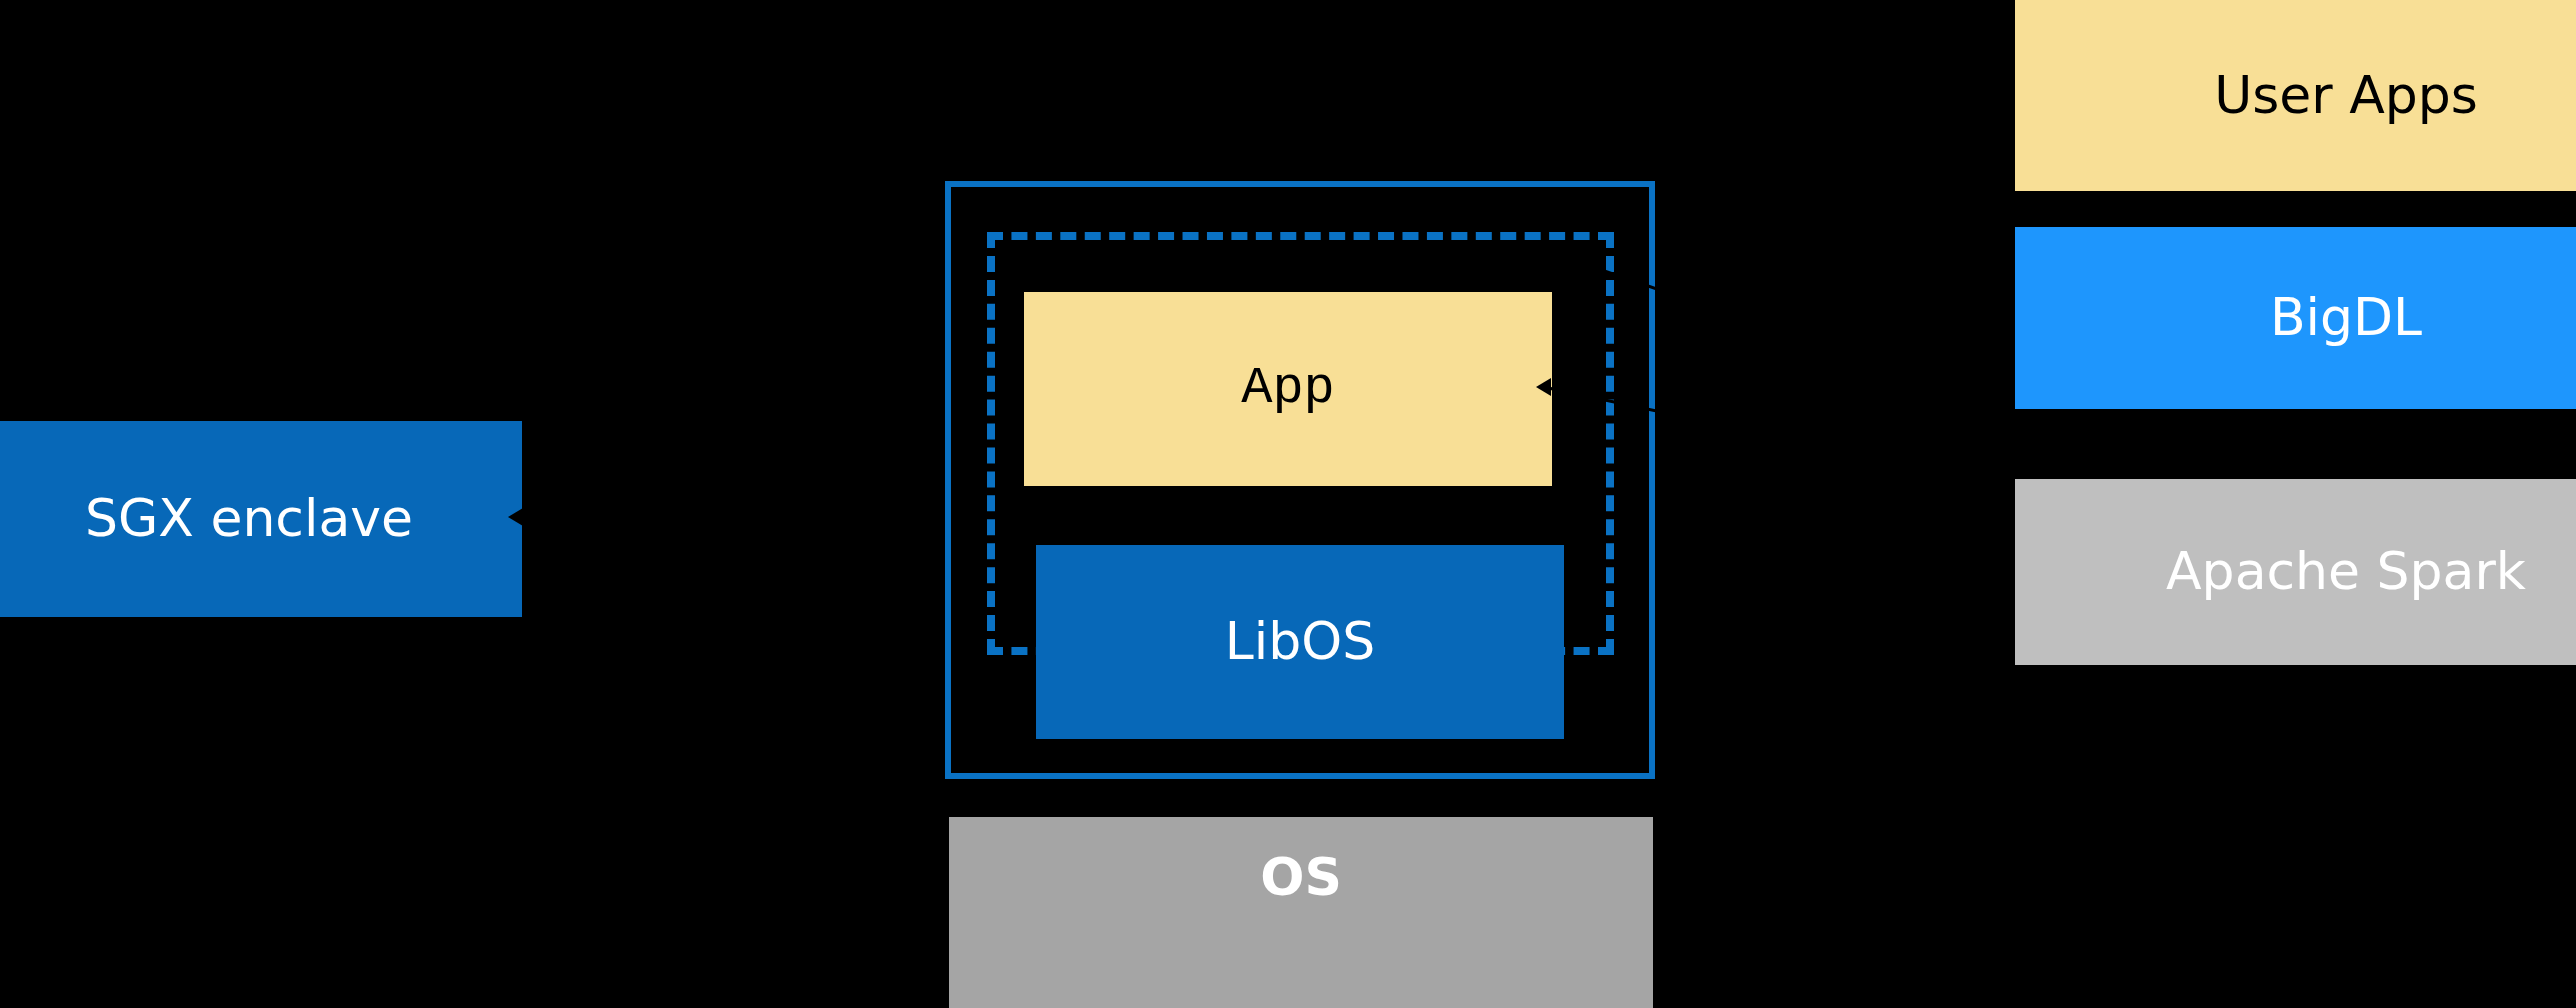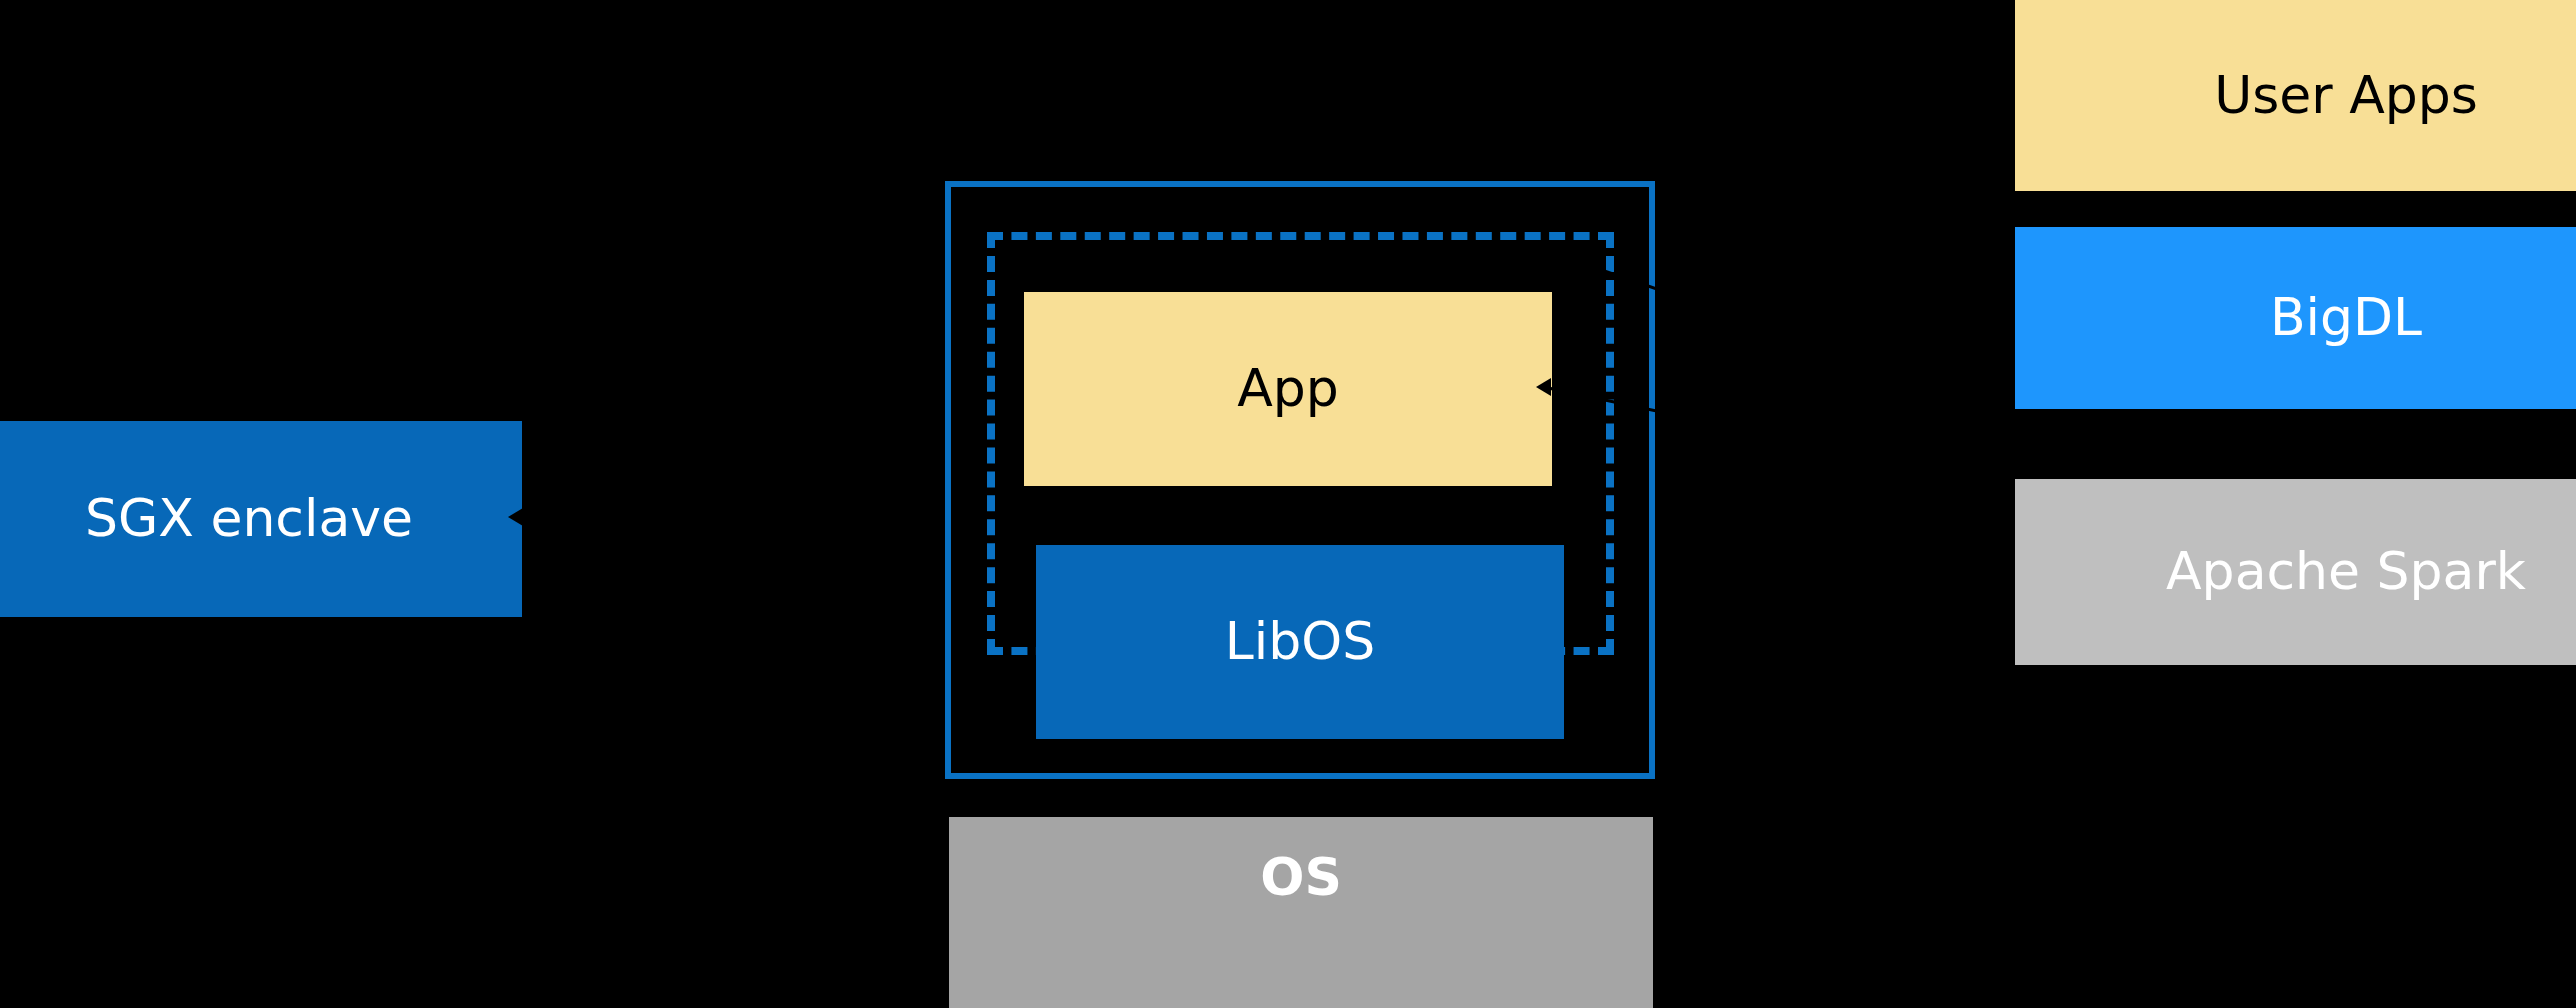--- a/index.html
+++ b/index.html
@@ -54,20 +54,21 @@
     background: transparent;
   }
   #app-box {
     left: 1024px;
     top: 292px;
     width: 528px;
     height: 194px;
     background: #F8DF96;
     color: #000000;
     font-size: 52px;
+    font-family: Liberation Mono, monospace;
   }
   #libos-box {
     left: 1036px;
     top: 545px;
     width: 528px;
     height: 194px;
     background: #0768B8;
     color: #ffffff;
     font-size: 52px;
   }

